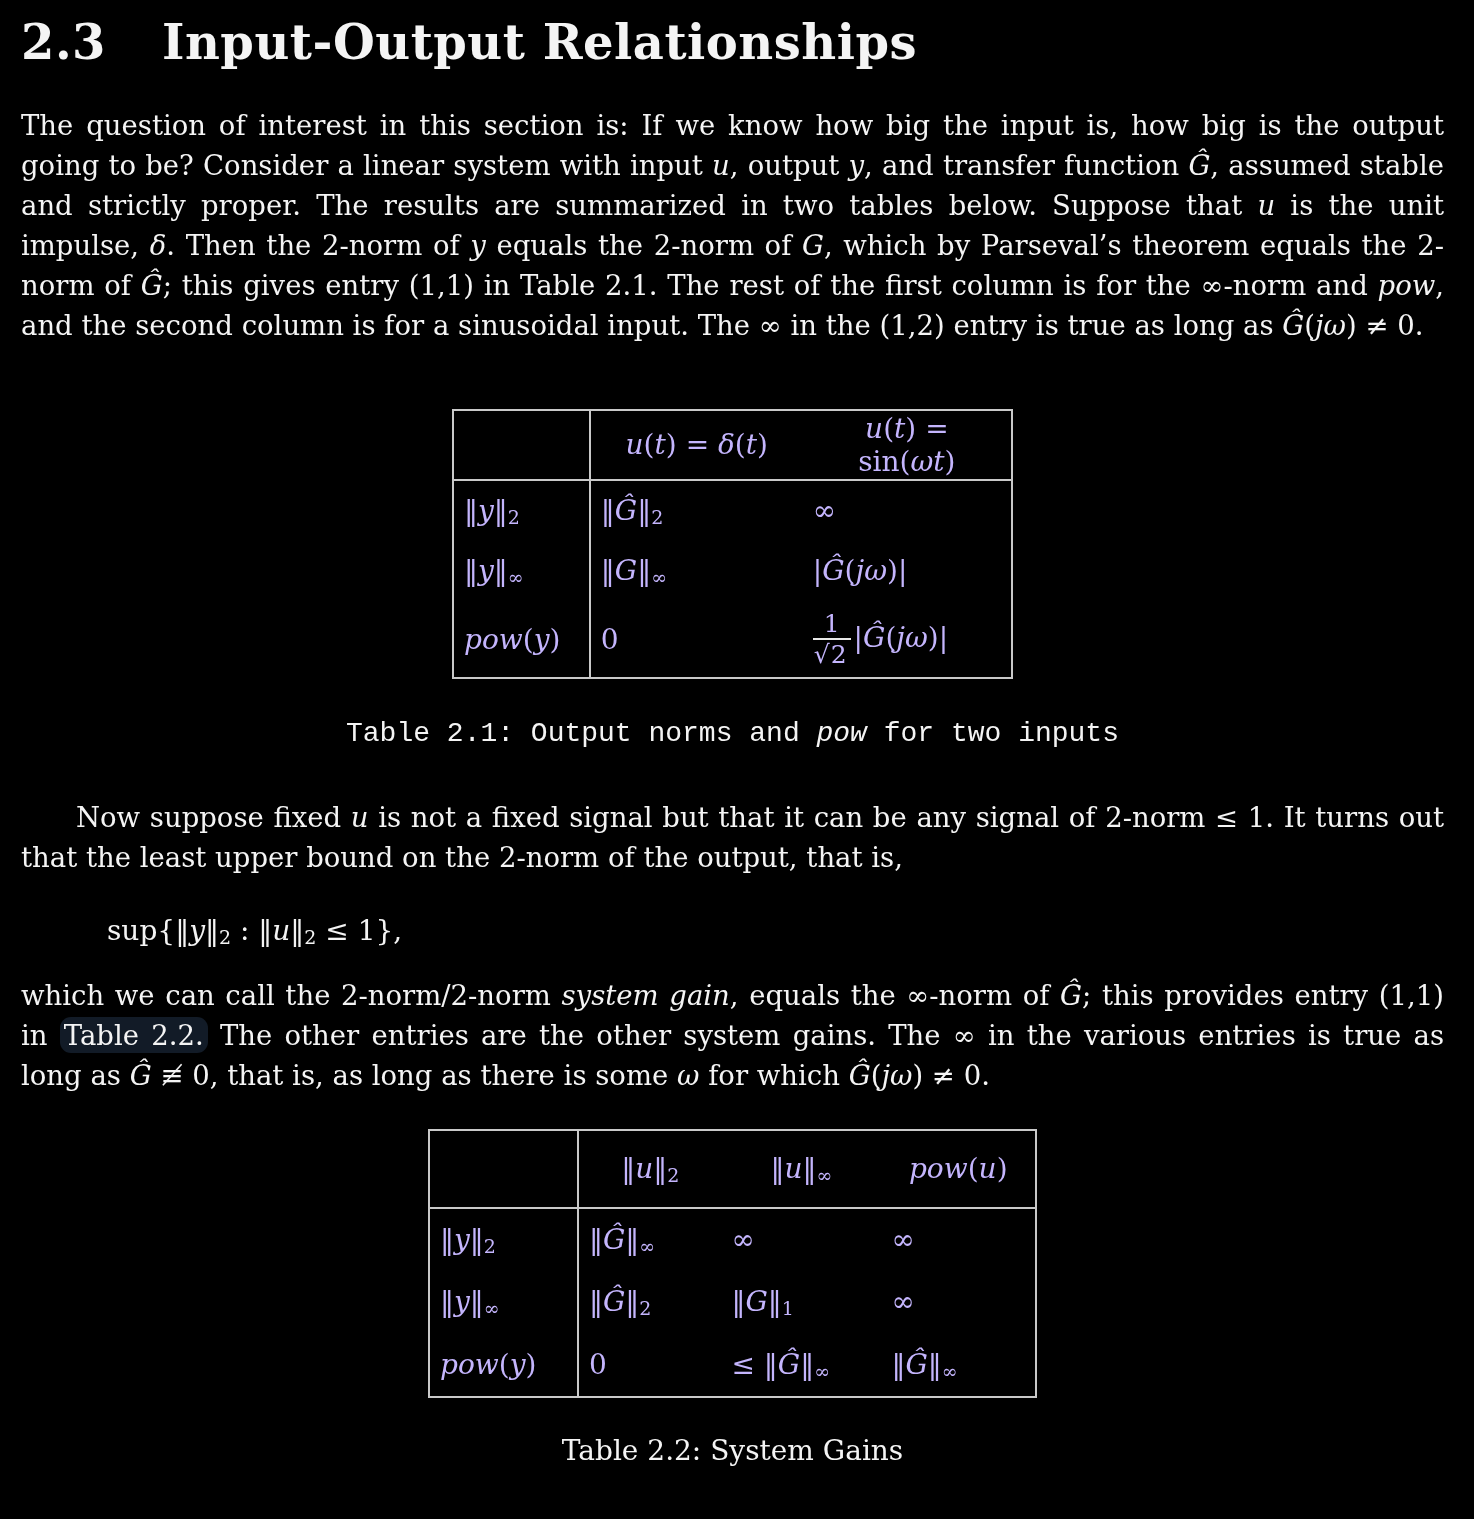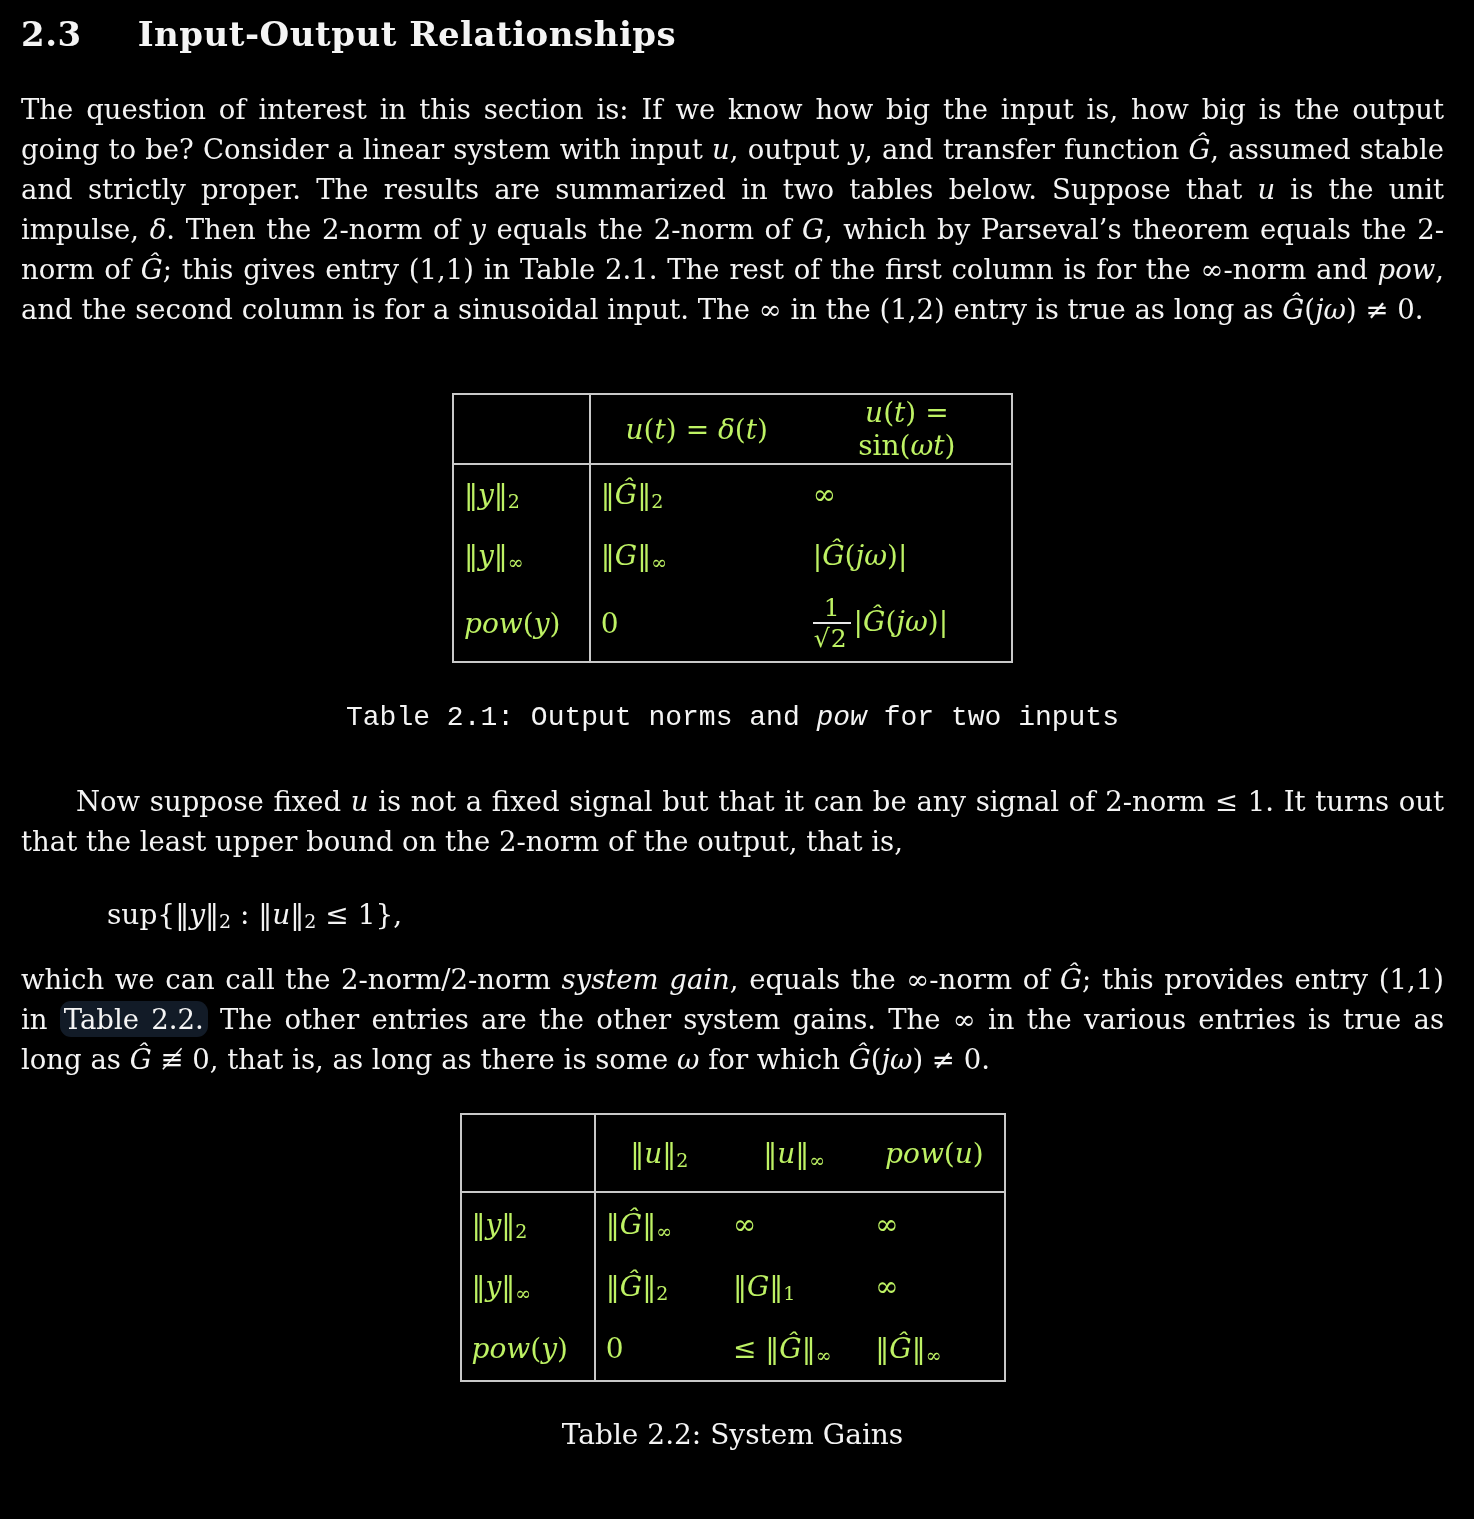--- a/index.html
+++ b/index.html
@@ -8,21 +8,21 @@
     background:#000000;
     color:#f4f4f4;
     font-family:"DejaVu Serif","DejaVu Sans",serif;
     overflow:hidden;
   }
   .page{padding:0 30px 0 21px;}
 
   
   .section-heading{
     display:flex;gap:56px;
-    font-size:34px;font-weight:bold;
+    font-size:48px;font-weight:bold;
     margin:16px 0 0 0;line-height:1.1;
     letter-spacing:0.5px;
   }
 
   
   .body-par{
     font-size:27.5px;line-height:40px;
     text-align:justify;
     margin:0;
   }
@@ -38,37 +38,37 @@
   sub{font-size:68%;line-height:0;vertical-align:-0.22em;}
   .hl{background:#121b27;padding:2px 4px;border-radius:11px;}
 
   
   .table-wrap{display:flex;justify-content:center;}
   #t1-wrap{margin-top:64px;}
   #t2-wrap{margin-top:34px;}
   table.mtable{
     border-collapse:collapse;
     border:2px solid #c9c9c9;
-    font-size:28px;color:#bef264;
+    font-size:28px;color:#c4b5fd;
   }
   table.mtable td{padding:0 10px;vertical-align:middle;}
   td.rowhead{
     border-right:2px solid #c9c9c9;
     text-align:left;padding-left:16px;
   }
   tr.headrow td{border-bottom:2px solid #c9c9c9;text-align:center;}
   td.datacell{}
 
   #table1{width:561px;}
   #table1 tr.headrow{height:70px;}
   #table1 tr.r1{height:60px;}
   #table1 tr.r2{height:62px;}
   #table1 tr.r3{height:76px;}
 
-  #table2{width:546px;}
+  #table2{width:609px;}
   #table2 tr.headrow{height:78px;}
   #table2 tr.r1{height:63px;}
   #table2 tr.r2{height:62px;}
   #table2 tr.r3{height:64px;}
 
   
   .frac{
     display:inline-flex;flex-direction:column;align-items:center;
     vertical-align:middle;font-size:25px;line-height:1.12;
     margin-right:3px;

